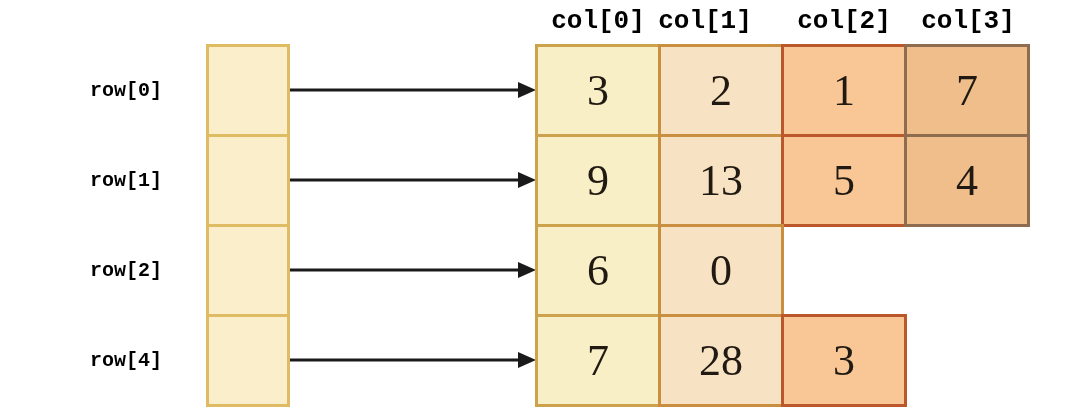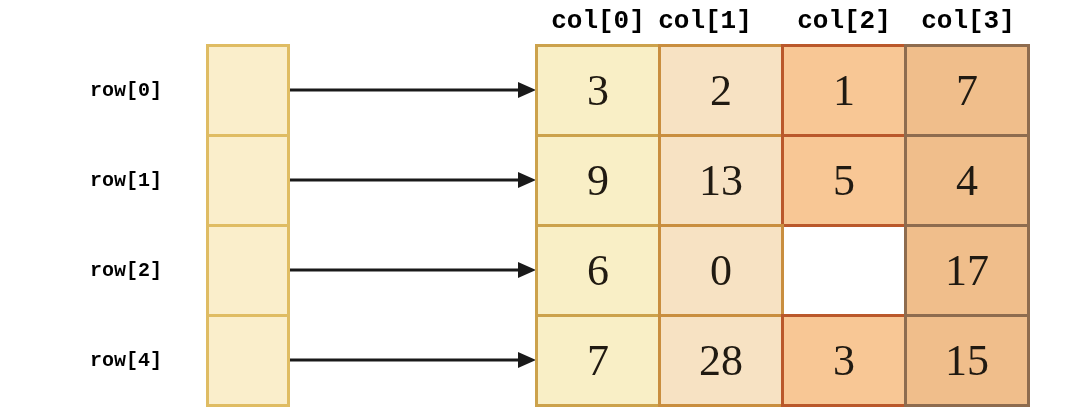--- a/index.html
+++ b/index.html
@@ -136,21 +136,19 @@
     <div class="cell c2" style="left:246px;top:0">1</div>
     <div class="cell c3" style="left:369px;top:0">7</div>
 
     <div class="cell c0" style="left:0;top:90px">9</div>
     <div class="cell c1" style="left:123px;top:90px">13</div>
     <div class="cell c2" style="left:246px;top:90px">5</div>
     <div class="cell c3" style="left:369px;top:90px">4</div>
 
     <div class="cell c0" style="left:0;top:180px">6</div>
     <div class="cell c1" style="left:123px;top:180px">0</div>
-    <div class="cell c3" style="left:369px;top:180px">17</div>
 
     <div class="cell c0" style="left:0;top:270px">7</div>
     <div class="cell c1" style="left:123px;top:270px">28</div>
     <div class="cell c2" style="left:246px;top:270px">3</div>
-    <div class="cell c3" style="left:369px;top:270px">15</div>
   </div>
 
 </div>
 
 </body></html>

